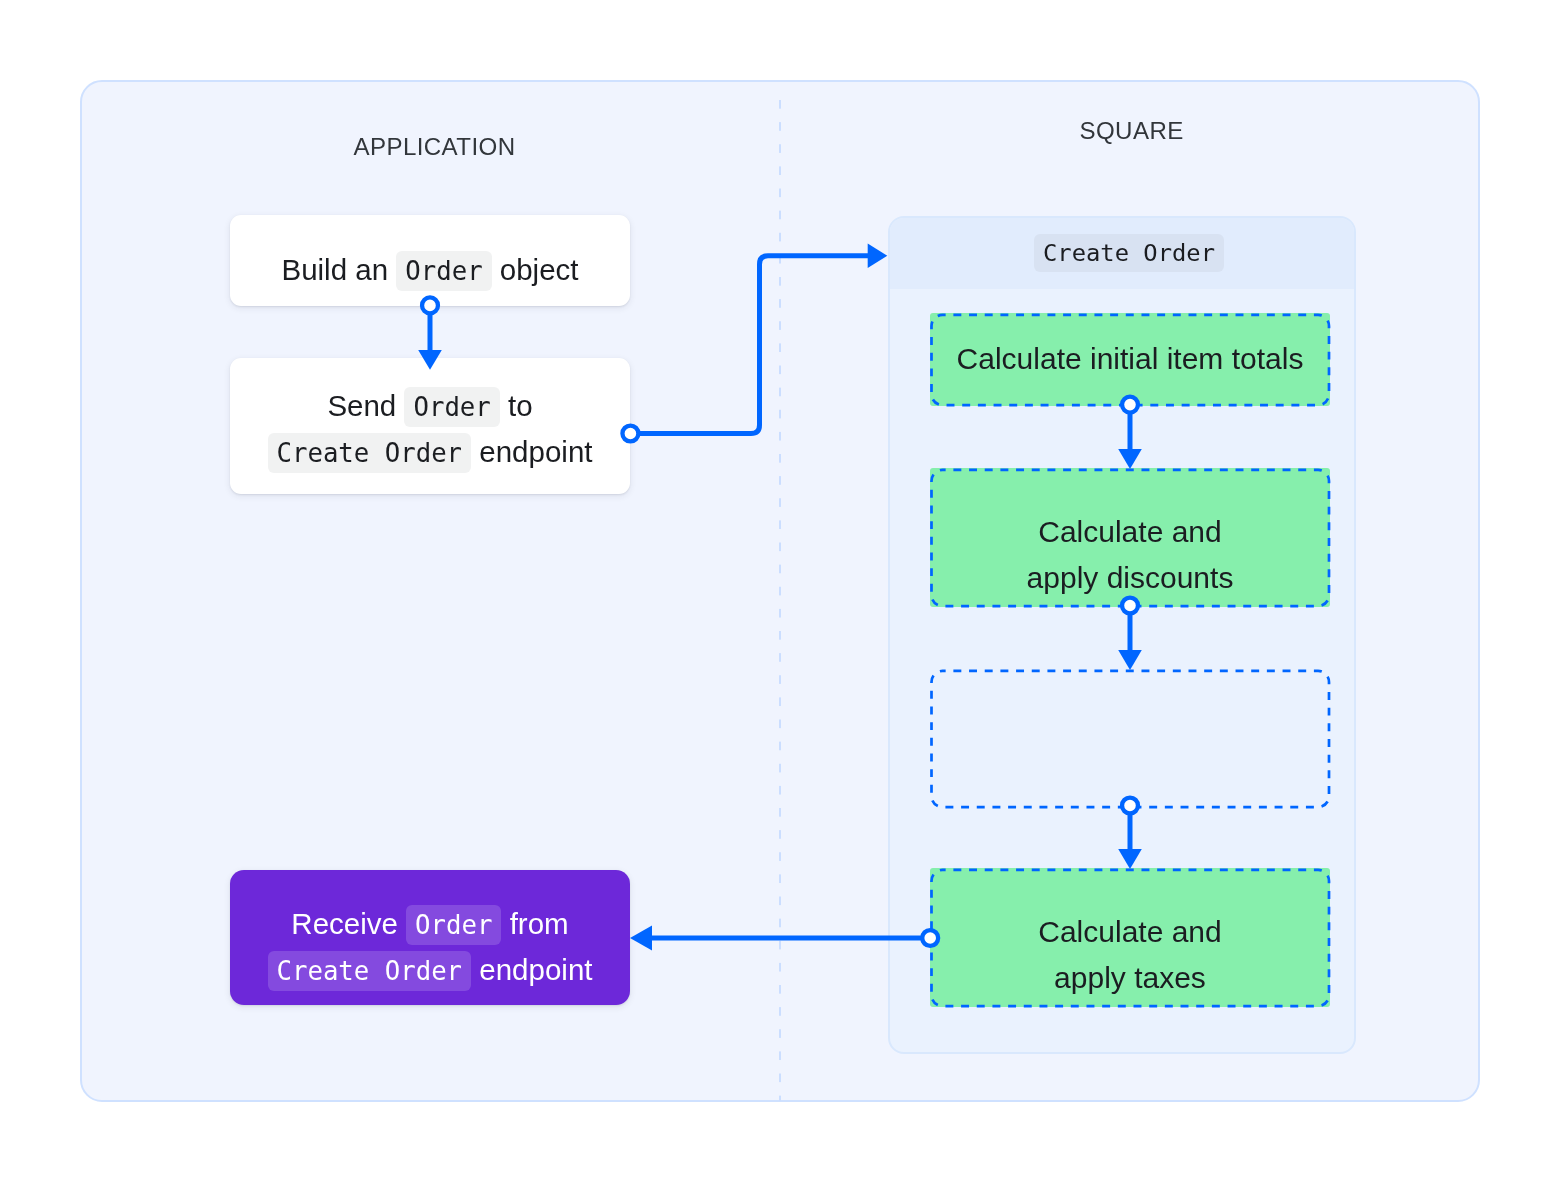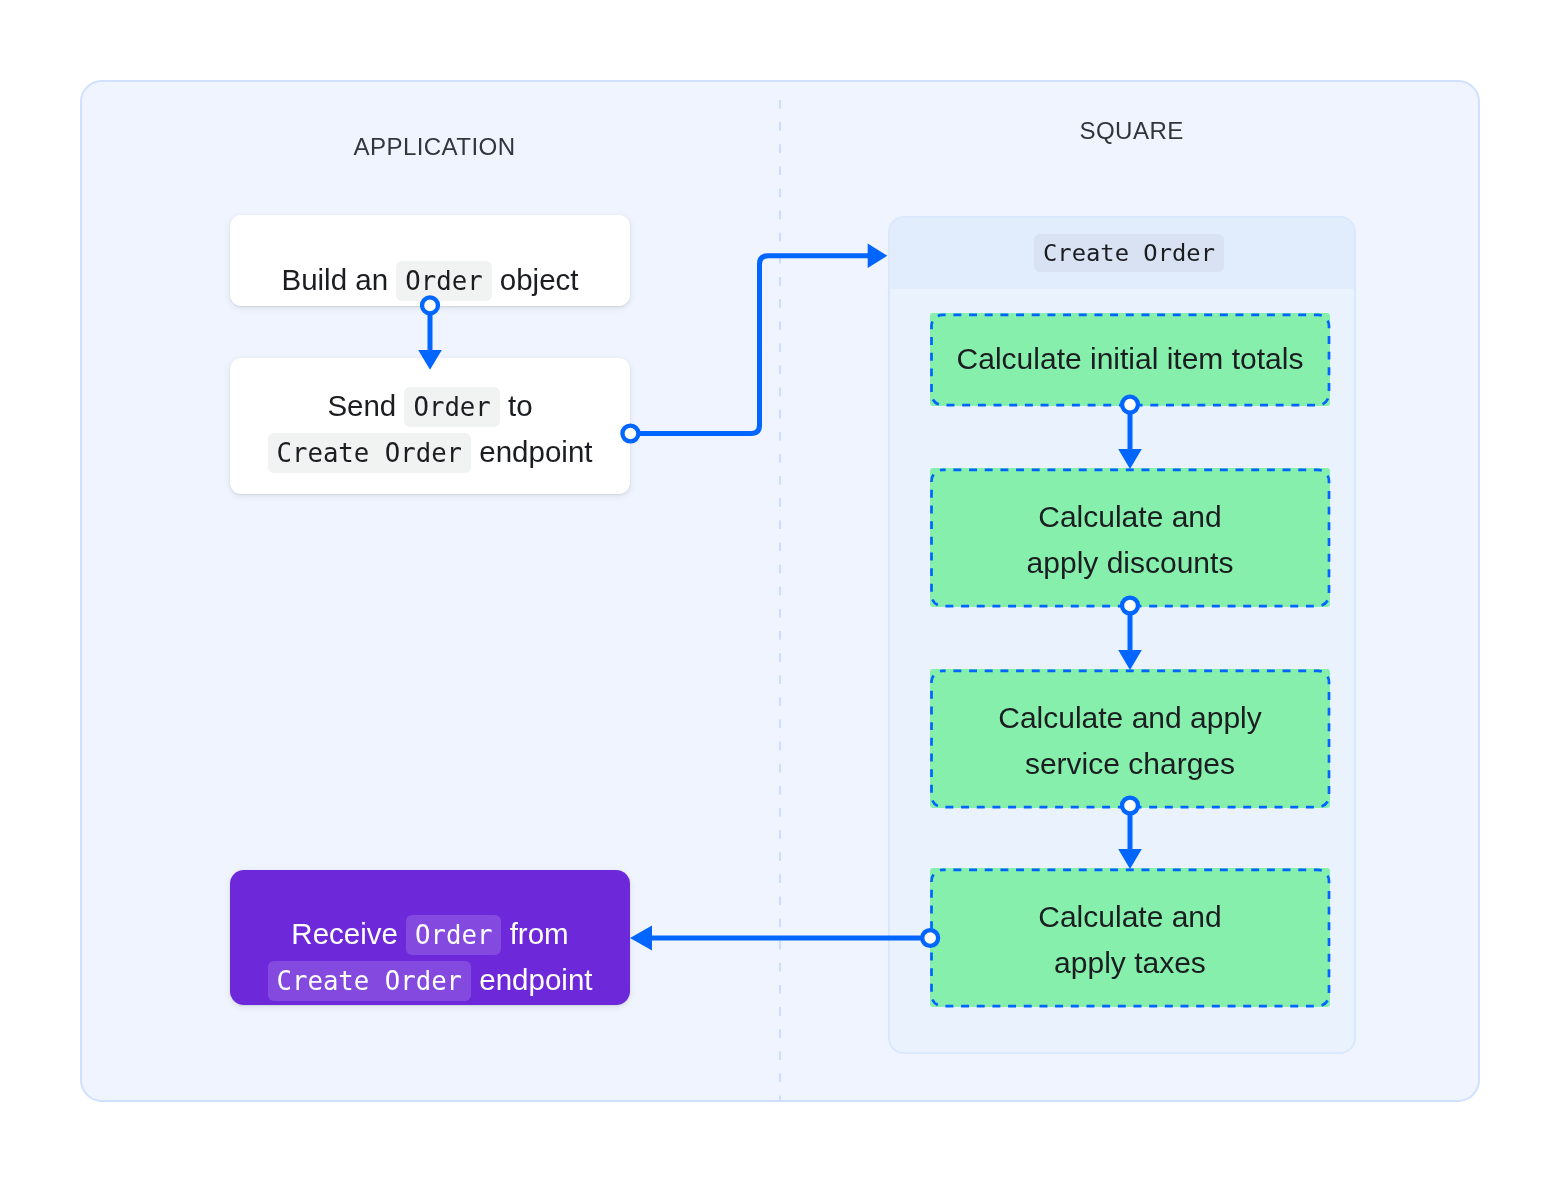--- a/index.html
+++ b/index.html
@@ -15,40 +15,40 @@
     background-image:linear-gradient(to bottom,#cbdeff 0,#cbdeff 8.3px,transparent 8.3px,transparent 22.133px);
     background-size:2.8px 22.133px}
 
   .lane-title{position:absolute;font-size:24.1px;font-weight:400;letter-spacing:0.4px;
     color:#32363b;white-space:nowrap;line-height:1}
 
   .card{position:absolute;background:#ffffff;border-radius:11px;
     box-shadow:0 1px 2px rgba(40,48,70,.10),0 2px 7px rgba(40,48,70,.09);
     display:flex;align-items:center;justify-content:center;text-align:center;
     font-size:29.5px;color:#1b1d21;line-height:1.545}
-  .card .inner{display:block;padding:0 10px;position:relative;top:19px}
+  .card .inner{display:block;padding:0 10px;position:relative;top:9px}
   .card.two-line .inner{top:3px}
   .chip{font-family:"DejaVu Sans Mono",monospace;background:#f1f2f2;border-radius:6px;
     padding:5px 9px;font-size:25.7px;color:#1b1d21;white-space:nowrap}
 
   .card-receive{background:#6d28d9;color:#ffffff;border-radius:14px;
     box-shadow:0 1px 2px rgba(40,48,70,.10),0 2px 7px rgba(40,48,70,.09)}
   .card-receive .chip{background:rgba(255,255,255,.16);color:#ffffff}
 
   .square-panel{position:absolute;left:888px;top:215.6px;width:468px;height:838px;
     background:#eaf2fe;border:2px solid #d9e8fd;border-radius:16px;overflow:hidden}
   .square-head{position:absolute;left:0;top:0;width:100%;height:71.4px;background:#e1ecfd;
     display:flex;align-items:center;justify-content:center;padding-left:14px}
   .square-head .chip{background:#d8e2f2;font-size:23.8px;padding:5px 8.9px}
 
   .dcard{position:absolute;background:#86efac;border-radius:3px;
     display:flex;align-items:center;justify-content:center;text-align:center;
     font-size:30px;color:#1b1d21;line-height:1.518}
   .dcard .inner{display:block;position:relative;top:-1px}
-  .dcard.two-line .inner{top:2px}
+  .dcard.two-line .inner{top:17px}
 
   svg.overlay{position:absolute;left:0;top:0;width:1560px;height:1182px;pointer-events:none}
 </style>
 </head>
 <body>
 
 <div class="canvas">
 
   <div class="outer-frame"></div>
   <div class="lane-divider"></div>
@@ -81,24 +81,20 @@
       <span class="chip">Create Order</span>
     </div>
   </div>
 
   <div class="dcard" style="left:930px;top:313px;width:400px;height:93px">
     <span class="inner"><span>Calculate initial item totals</span></span>
   </div>
   <div class="dcard two-line" style="left:930px;top:468px;width:400px;height:139px">
     <span class="inner"><span>Calculate and</span><br>
     <span>apply discounts</span></span>
-  </div>
-  <div class="dcard two-line" style="left:930px;top:669px;width:400px;height:139px">
-    <span class="inner"><span>Calculate and apply</span><br>
-    <span>service charges</span></span>
   </div>
   <div class="dcard two-line" style="left:930px;top:868px;width:400px;height:139px">
     <span class="inner"><span>Calculate and</span><br>
     <span>apply taxes</span></span>
   </div>
 
   <svg class="overlay" viewBox="0 0 1560 1182">
 
     <g fill="none" stroke="#0066ff" stroke-width="2.7" stroke-dasharray="7.95 7.725" stroke-dashoffset="4.8">
       <rect x="931.5" y="314.9" width="397.5" height="90.3" rx="11"></rect>

